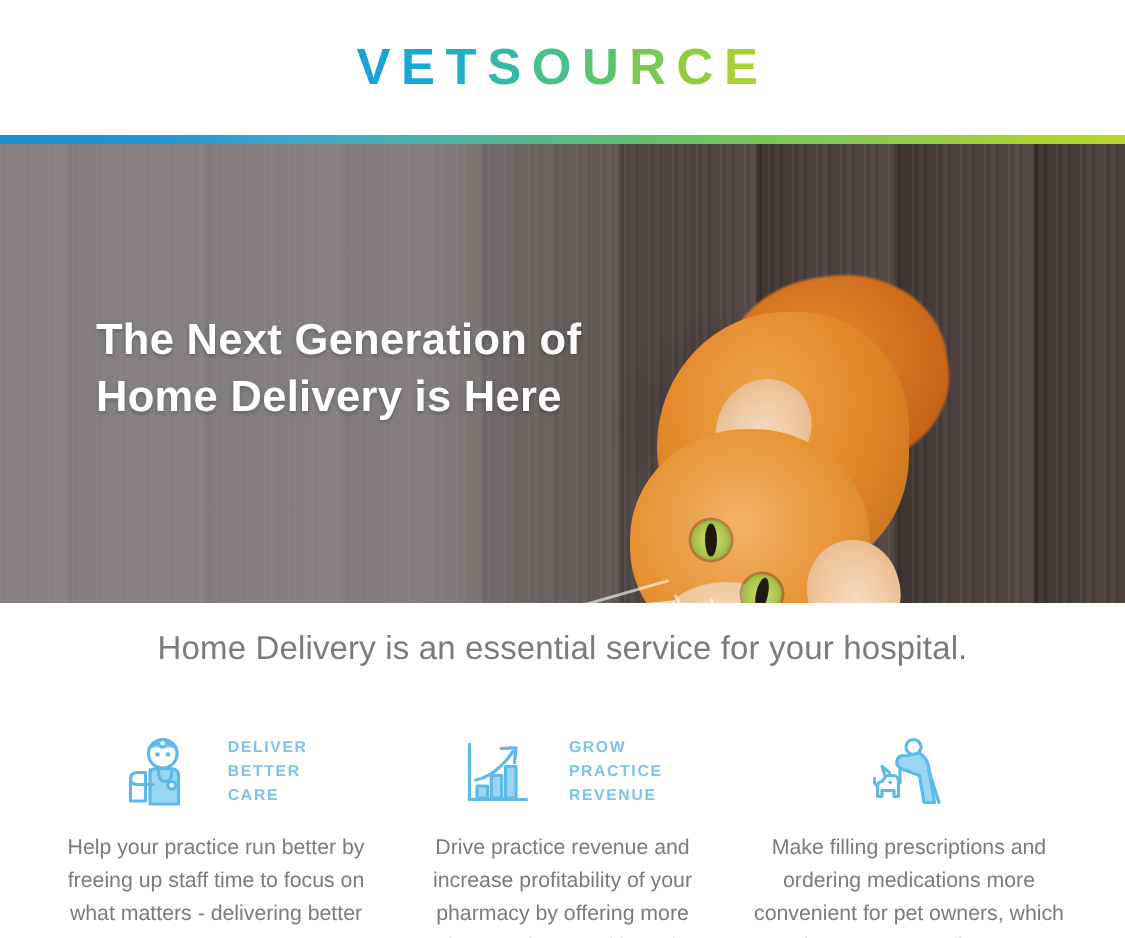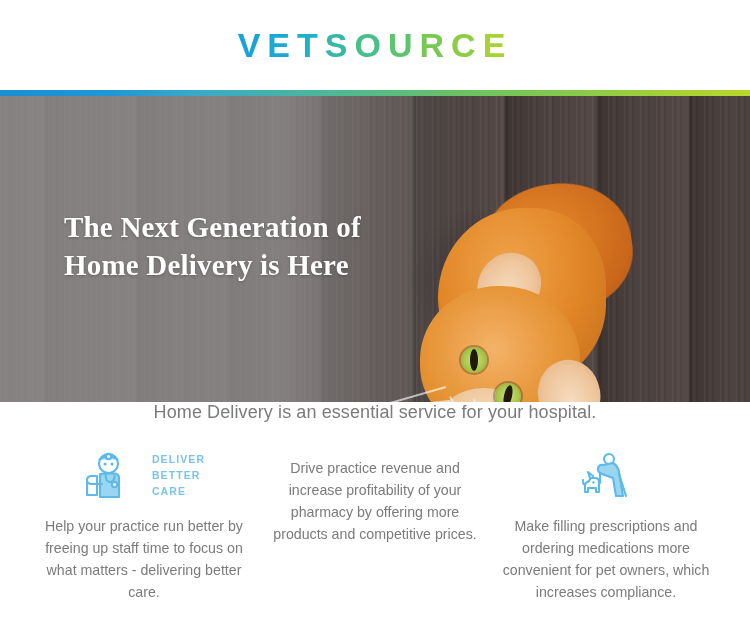--- a/index.html
+++ b/index.html
@@ -30,21 +30,20 @@
     display: flex;
   }
   .logo span { display: inline-block; }
 
   
   .hero {
     position: relative;
     width: 750px;
     height: 312px;
     overflow: hidden;
-    font-family: Liberation Serif, serif;
   }
   .hero-accent {
     position: absolute;
     top: 0; left: 0;
     width: 750px;
     height: 6px;
     z-index: 6;
     background: linear-gradient(to right,
       #1a8fd4 0%, #1f96d6 14%, #3aa9c9 26%,
       #46b3a8 38%, #56bb86 50%, #6cc262 62%,
@@ -171,24 +170,24 @@
   .whisker {
     position: absolute;
     height: 2px;
     background: rgba(255,255,255,0.62);
     border-radius: 2px;
     transform-origin: right center;
   }
 
   
   .lead {
-    margin: 0;
+    margin: 17px;
     text-align: center;
     color: #7b7b7b;
-    font-size: 18px;
+    font-size: 22px;
     font-weight: normal;
     letter-spacing: 0.1px;
   }
 
   
   .features {
     display: flex;
     justify-content: center;
     gap: 0;
     padding: 24px 22px 0 22px;
@@ -294,20 +293,35 @@
         </svg>
       </span>
       <span class="feature-label">DELIVER
 BETTER
 CARE</span>
     </div>
     <p class="feature-body">Help your practice run better by freeing up staff time to focus on what matters - delivering better care.</p>
   </div>
 
   <div class="feature">
+    <div class="feature-head">
+      <span class="feature-icon">
+        <svg width="46" height="46" viewBox="0 0 46 46" fill="none" stroke="#5cb9e8" stroke-width="2.1" stroke-linecap="round" stroke-linejoin="round">
+          <path d="M5 4 L5 41 L43 41"></path>
+          <rect x="10" y="32" width="7" height="8" fill="#9ad6f2" stroke="#5cb9e8"></rect>
+          <rect x="19.5" y="25" width="7" height="15" fill="#9ad6f2" stroke="#5cb9e8"></rect>
+          <rect x="29" y="19" width="7" height="21" fill="#9ad6f2" stroke="#5cb9e8"></rect>
+          <path d="M9 28 Q22 26 34 9" fill="none"></path>
+          <path d="M26 7 L36 6.5 L35 16.5" fill="none"></path>
+        </svg>
+      </span>
+      <span class="feature-label">GROW
+PRACTICE
+REVENUE</span>
+    </div>
     <p class="feature-body">Drive practice revenue and increase profitability of your pharmacy by offering more products and competitive prices.</p>
   </div>
 
   <div class="feature">
     <div class="feature-head">
       <span class="feature-icon">
         <svg width="48" height="48" viewBox="0 0 48 48" fill="none" stroke="#5cb9e8" stroke-width="2.1" stroke-linecap="round" stroke-linejoin="round">
           <circle cx="27" cy="7" r="5" fill="#ffffff"></circle>
           <path d="M31 11 Q36 14 37 20 L41 44 L34 44 L31 26 L20 22 Q15 20 16 16 Q17 12 22 13 Z" fill="#9ad6f2"></path>
           <path d="M37 22 L44 44" fill="none"></path>

